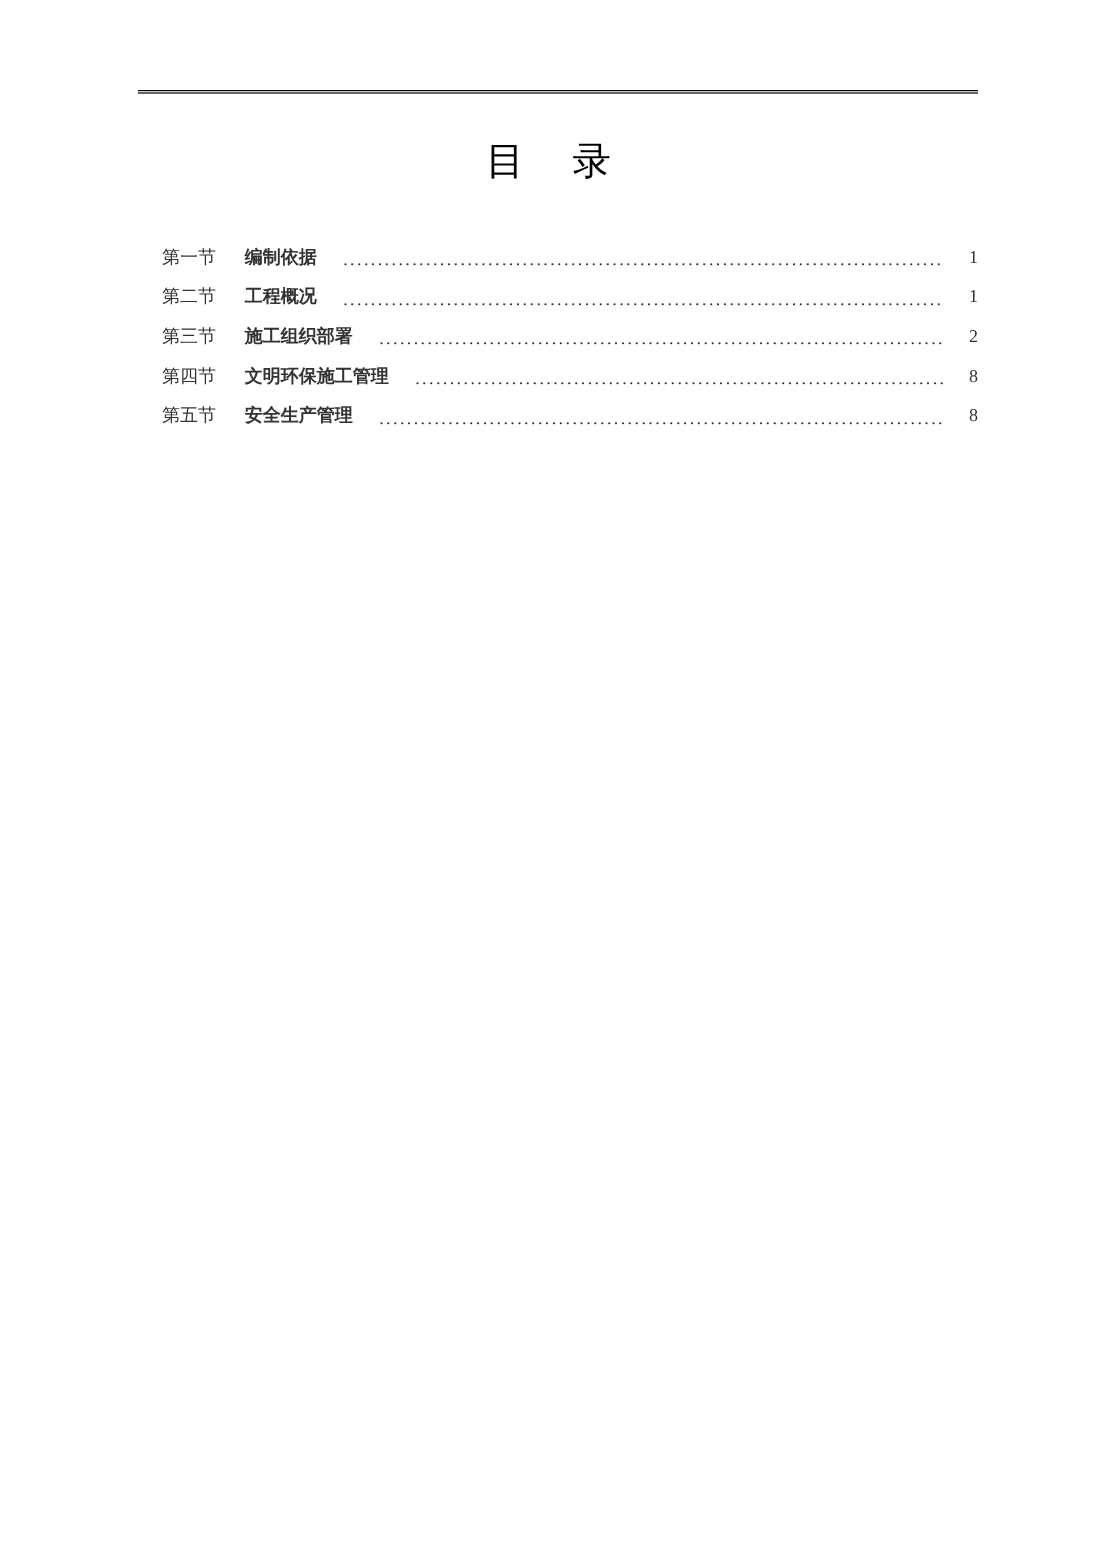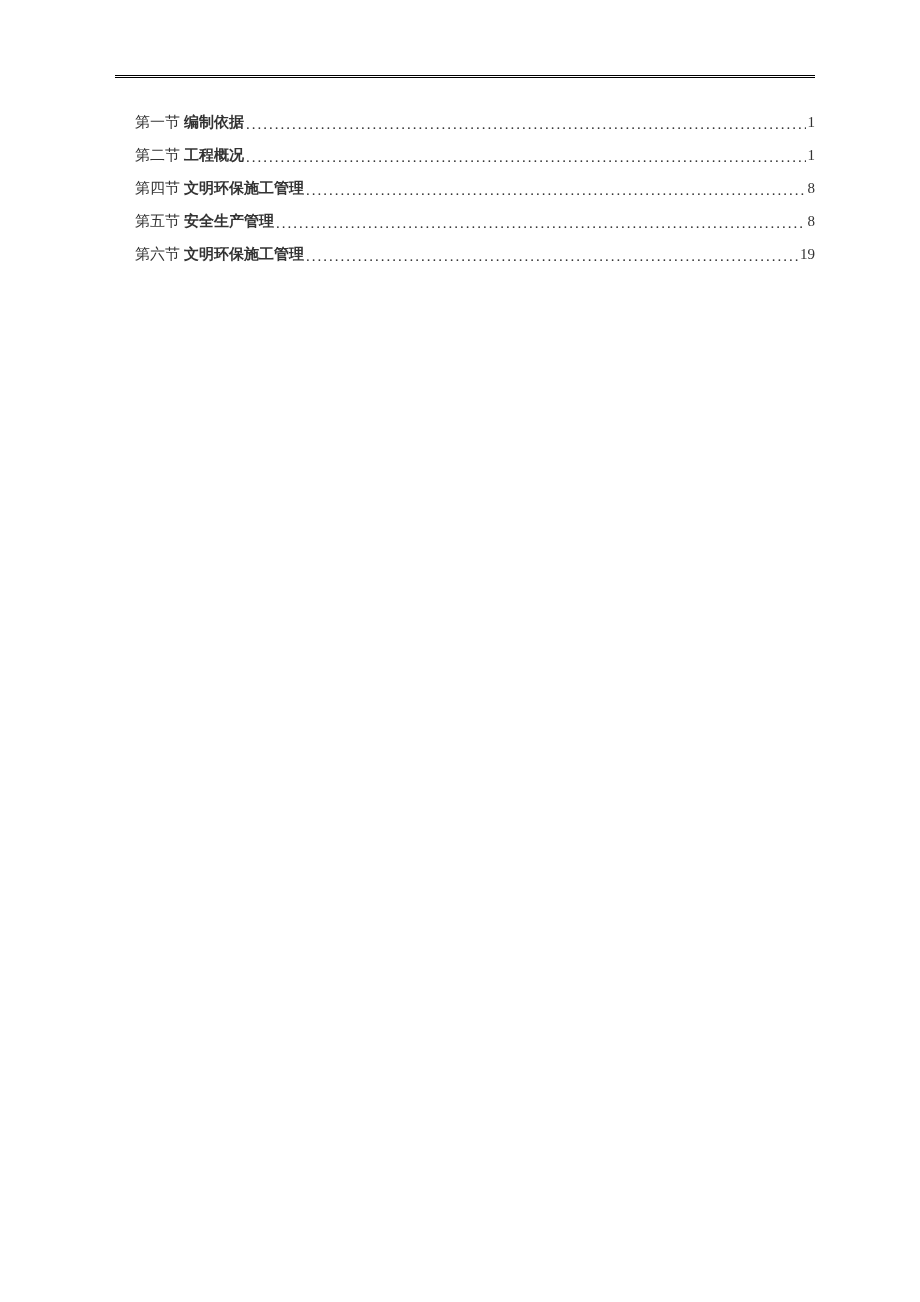--- a/index.html
+++ b/index.html
@@ -36,20 +36,21 @@
       list-style: none;
       padding-left: 20px;
     }
     .toc-item {
       display: flex;
       align-items: baseline;
       margin-bottom: 14px;
       font-size: 15px;
       color: #333;
       white-space: nowrap;
+      gap: 20px;
     }
     .toc-section {
       flex-shrink: 0;
     }
     .toc-title {
       flex-shrink: 0;
       margin-left: 4px;
       font-weight: bold;
     }
     .toc-dots {
@@ -68,45 +69,46 @@
     .toc-page {
       flex-shrink: 0;
       font-size: 15px;
     }
   </style>
 </head>
 <body>
 
 <div class="page">
   <div class="header-line"></div>
+  <h1 class="title">目 录</h1>
   <ul class="toc-list">
     <li class="toc-item">
       <span class="toc-section">第一节</span>
       <span class="toc-title">编制依据</span>
       <span class="toc-dots"></span>
       <span class="toc-page">1</span>
     </li>
     <li class="toc-item">
       <span class="toc-section">第二节</span>
       <span class="toc-title">工程概况</span>
       <span class="toc-dots"></span>
       <span class="toc-page">1</span>
     </li>
     <li class="toc-item">
+      <span class="toc-section">第三节</span>
+      <span class="toc-title">施工组织部署</span>
+      <span class="toc-dots"></span>
+      <span class="toc-page">2</span>
+    </li>
+    <li class="toc-item">
       <span class="toc-section">第四节</span>
       <span class="toc-title">文明环保施工管理</span>
       <span class="toc-dots"></span>
       <span class="toc-page">8</span>
     </li>
     <li class="toc-item">
       <span class="toc-section">第五节</span>
       <span class="toc-title">安全生产管理</span>
       <span class="toc-dots"></span>
       <span class="toc-page">8</span>
     </li>
-    <li class="toc-item">
-      <span class="toc-section">第六节</span>
-      <span class="toc-title">文明环保施工管理</span>
-      <span class="toc-dots"></span>
-      <span class="toc-page">19</span>
-    </li>
   </ul>
 </div>
 
 </body></html>

